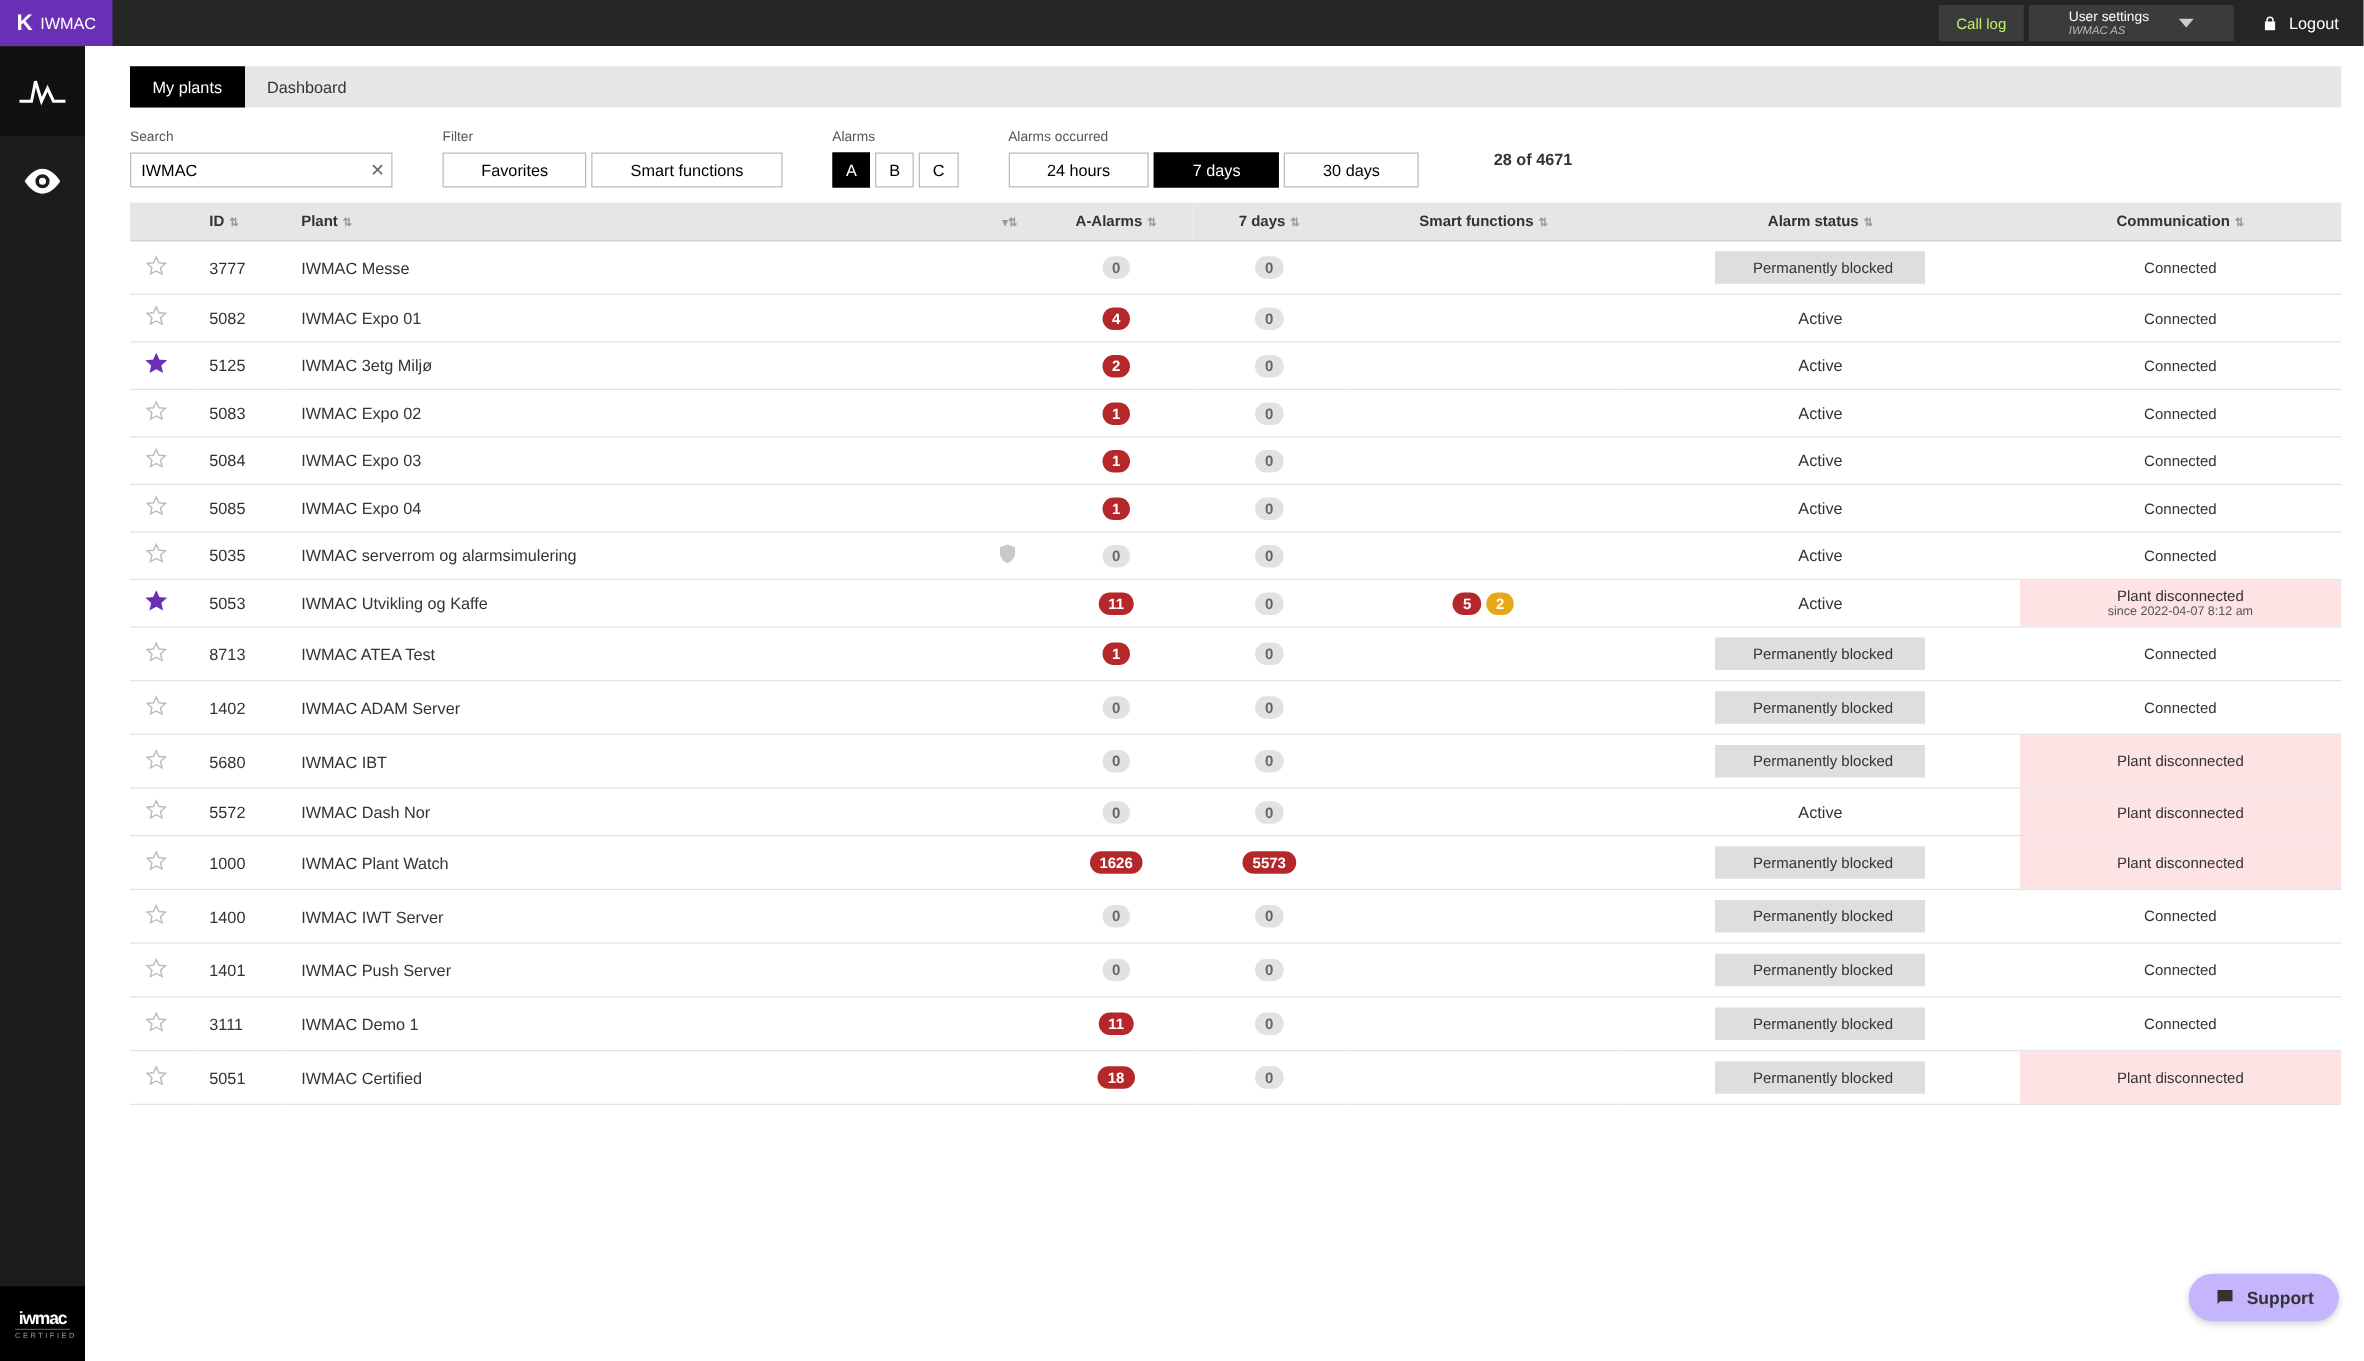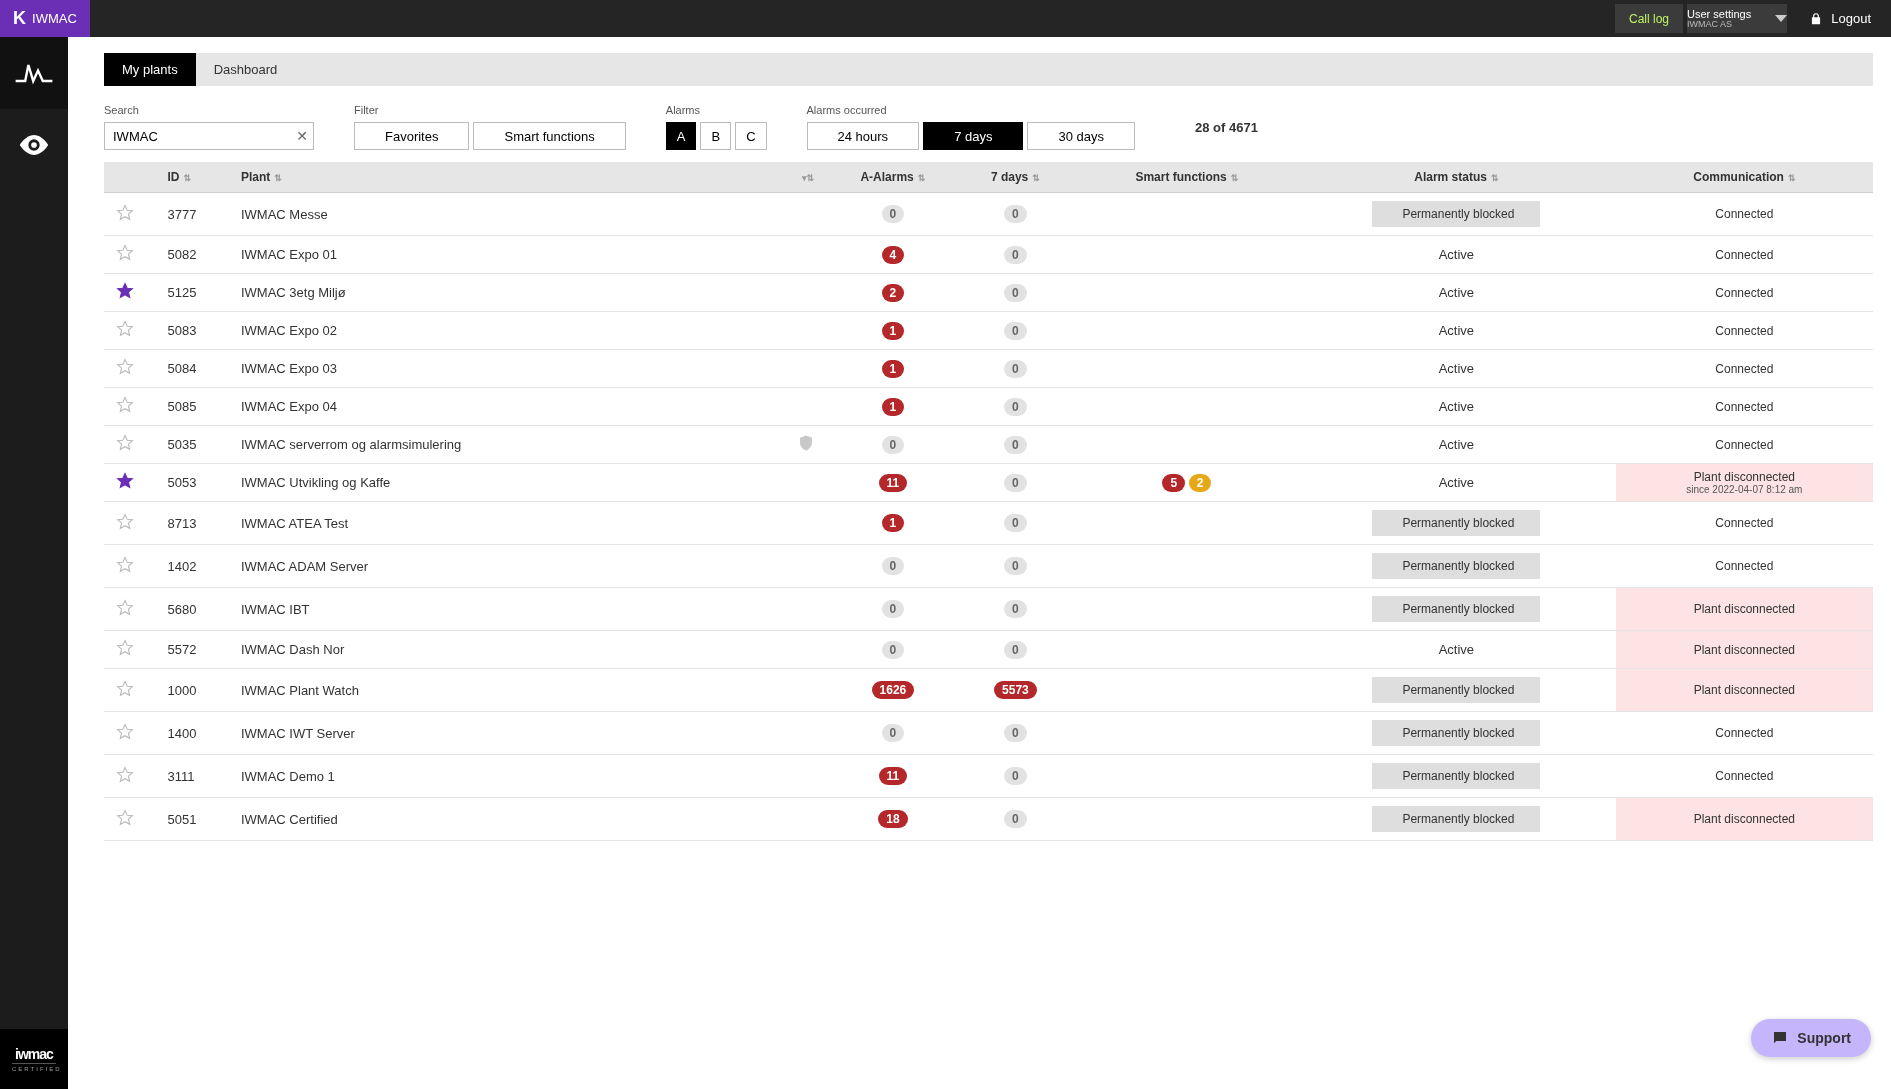--- a/index.html
+++ b/index.html
@@ -8,24 +8,24 @@
     font-size: 13px; color: #333; background: #fff;
     width: 1891px; height: 1089px; overflow: hidden;
   }
 
   
   .topbar { height: 37px; background: #252525; color: #eee; display: flex; align-items: stretch; }
   .brand { width: 90px; background: #6b2fb5; display: flex; align-items: center; justify-content: center; gap: 6px; color: #fff; font-size: 13px; }
   .brand-k { font-weight: 900; font-size: 18px; }
   .topbar-spacer { flex: 1; }
   .topbar-btn { background: #3b3b3b; color: #bef264; border: none; padding: 0 14px; display:flex; align-items:center; font-size:12px; cursor:pointer; margin: 4px 2px; }
-  .user-settings { background:#3b3b3b; display:flex; align-items:center; padding:0 0; margin:4px 2px; gap:24px; cursor:pointer; }
+  .user-settings { background:#3b3b3b; display:flex; align-items:center; padding:0 32px; margin:4px 2px; gap:24px; cursor:pointer; }
   .user-settings .col { display:flex; flex-direction:column; line-height:1.1; }
   .user-settings .t { font-size:11px; color:#fff; }
-  .user-settings .s { font-size:9px; color:#bbb; }
+  .user-settings .s { font-size:9px; color:#bbb;font-style:italic; }
   .chev-down { width:0;height:0;border-left:6px solid transparent;border-right:6px solid transparent;border-top:7px solid #ccc; }
   .logout { display:flex; align-items:center; gap:8px; padding:0 20px; color:#fff; font-size:13px; cursor:pointer; }
   .lock-icon { width:14px;height:14px; fill:#fff; }
 
   
   .leftrail { position:fixed; left:0; top:37px; bottom:0; width:68px; background:#1c1c1c; display:flex; flex-direction:column; align-items:center; }
   .rail-icon { width:68px; height:72px; display:flex; align-items:center; justify-content:center; color:#fff; }
   .rail-icon.active { background:#111; }
   .rail-footer { position:absolute; bottom:0; width:68px; height:60px; background:#000; display:flex; flex-direction:column; align-items:center; justify-content:center; color:#fff; font-size:8px; }
   .rail-footer .logo { font-size:14px; font-weight:900; letter-spacing:-1px; }
@@ -409,20 +409,35 @@
     <td class="center"></td>
     <td class="center"><span class="status-pill blocked">Permanently blocked</span></td>
     <td class="center comm-cell">
             <div class="comm-inner">Connected</div>
           </td>
   </tr>
         <tr class="row">
     <td class="left"><span class="star"><svg viewBox="0 0 24 24" fill="none" stroke="#bbb" stroke-width="1.5">
                 <path d="M12 2l2.9 6.3 6.9.6-5.2 4.7 1.6 6.8L12 17l-6.2 3.4 1.6-6.8L2.2 8.9l6.9-.6L12 2z"></path>
               </svg></span></td>
+    <td class="left">1401</td>
+    <td class="left">IWMAC Push Server</td>
+    <td class="center"></td>
+    <td class="center"><span class="badge grey">0</span></td>
+    <td class="center"><span class="badge grey">0</span></td>
+    <td class="center"></td>
+    <td class="center"><span class="status-pill blocked">Permanently blocked</span></td>
+    <td class="center comm-cell">
+            <div class="comm-inner">Connected</div>
+          </td>
+  </tr>
+        <tr class="row">
+    <td class="left"><span class="star"><svg viewBox="0 0 24 24" fill="none" stroke="#bbb" stroke-width="1.5">
+                <path d="M12 2l2.9 6.3 6.9.6-5.2 4.7 1.6 6.8L12 17l-6.2 3.4 1.6-6.8L2.2 8.9l6.9-.6L12 2z"></path>
+              </svg></span></td>
     <td class="left">3111</td>
     <td class="left">IWMAC Demo 1</td>
     <td class="center"></td>
     <td class="center"><span class="badge red">11</span></td>
     <td class="center"><span class="badge grey">0</span></td>
     <td class="center"></td>
     <td class="center"><span class="status-pill blocked">Permanently blocked</span></td>
     <td class="center comm-cell">
             <div class="comm-inner">Connected</div>
           </td>

